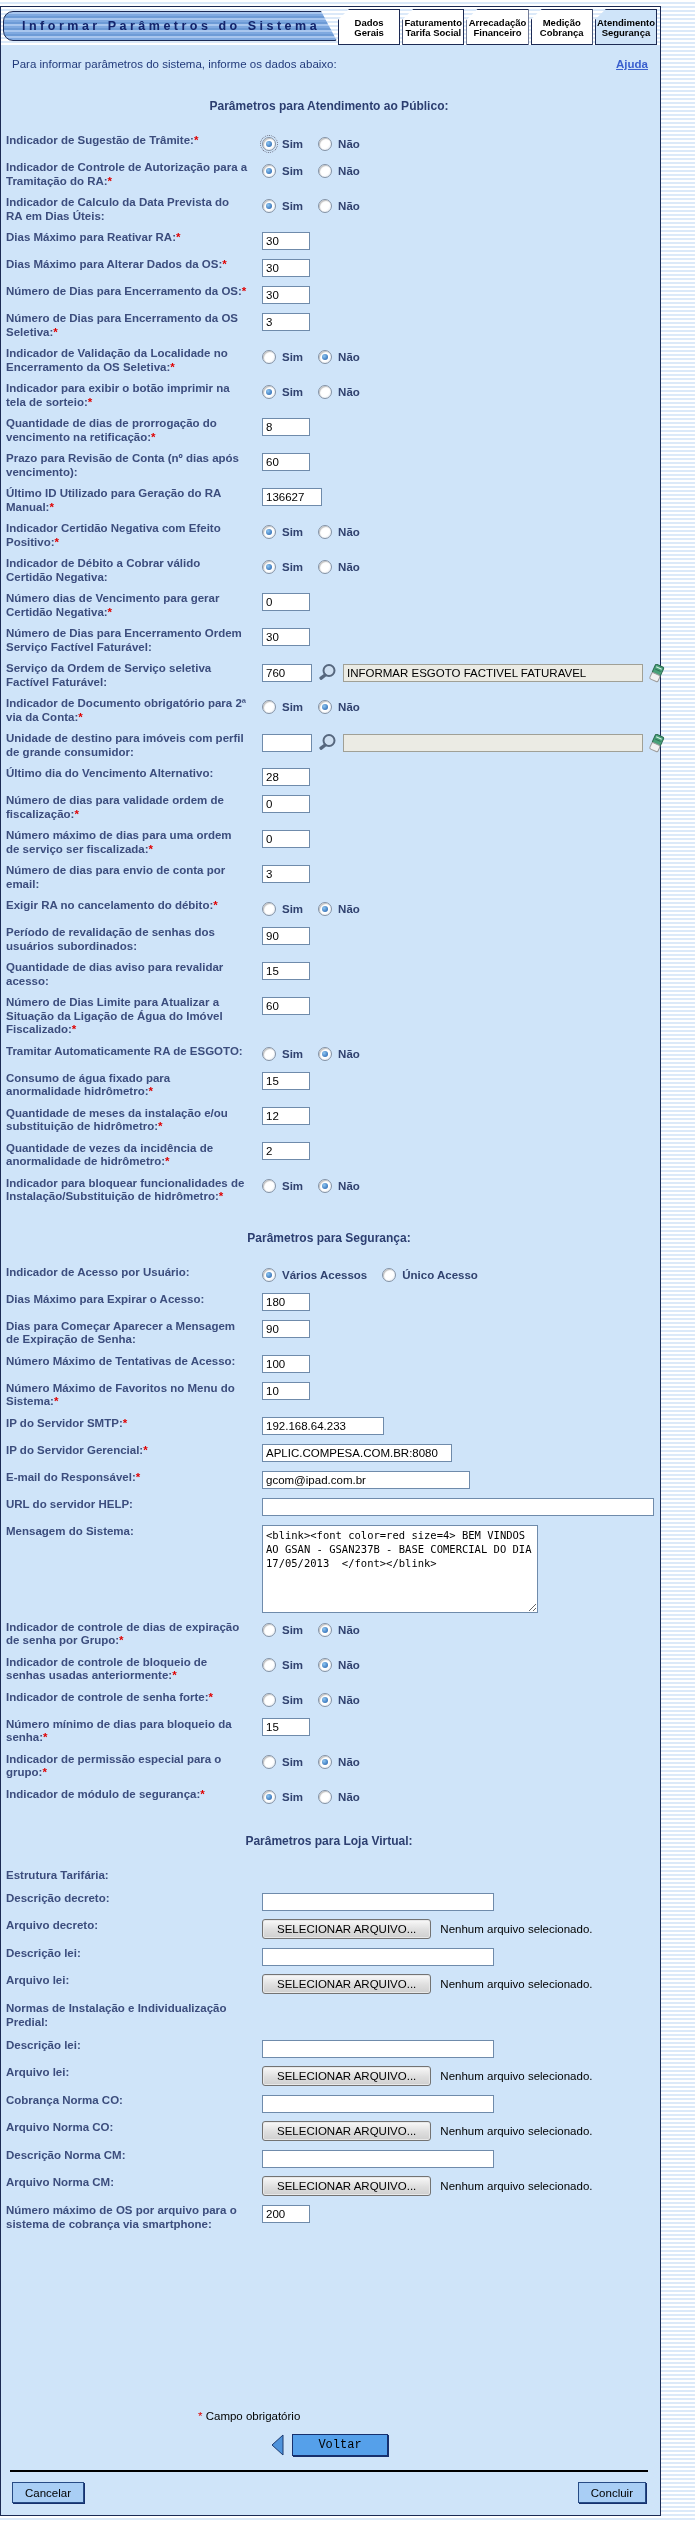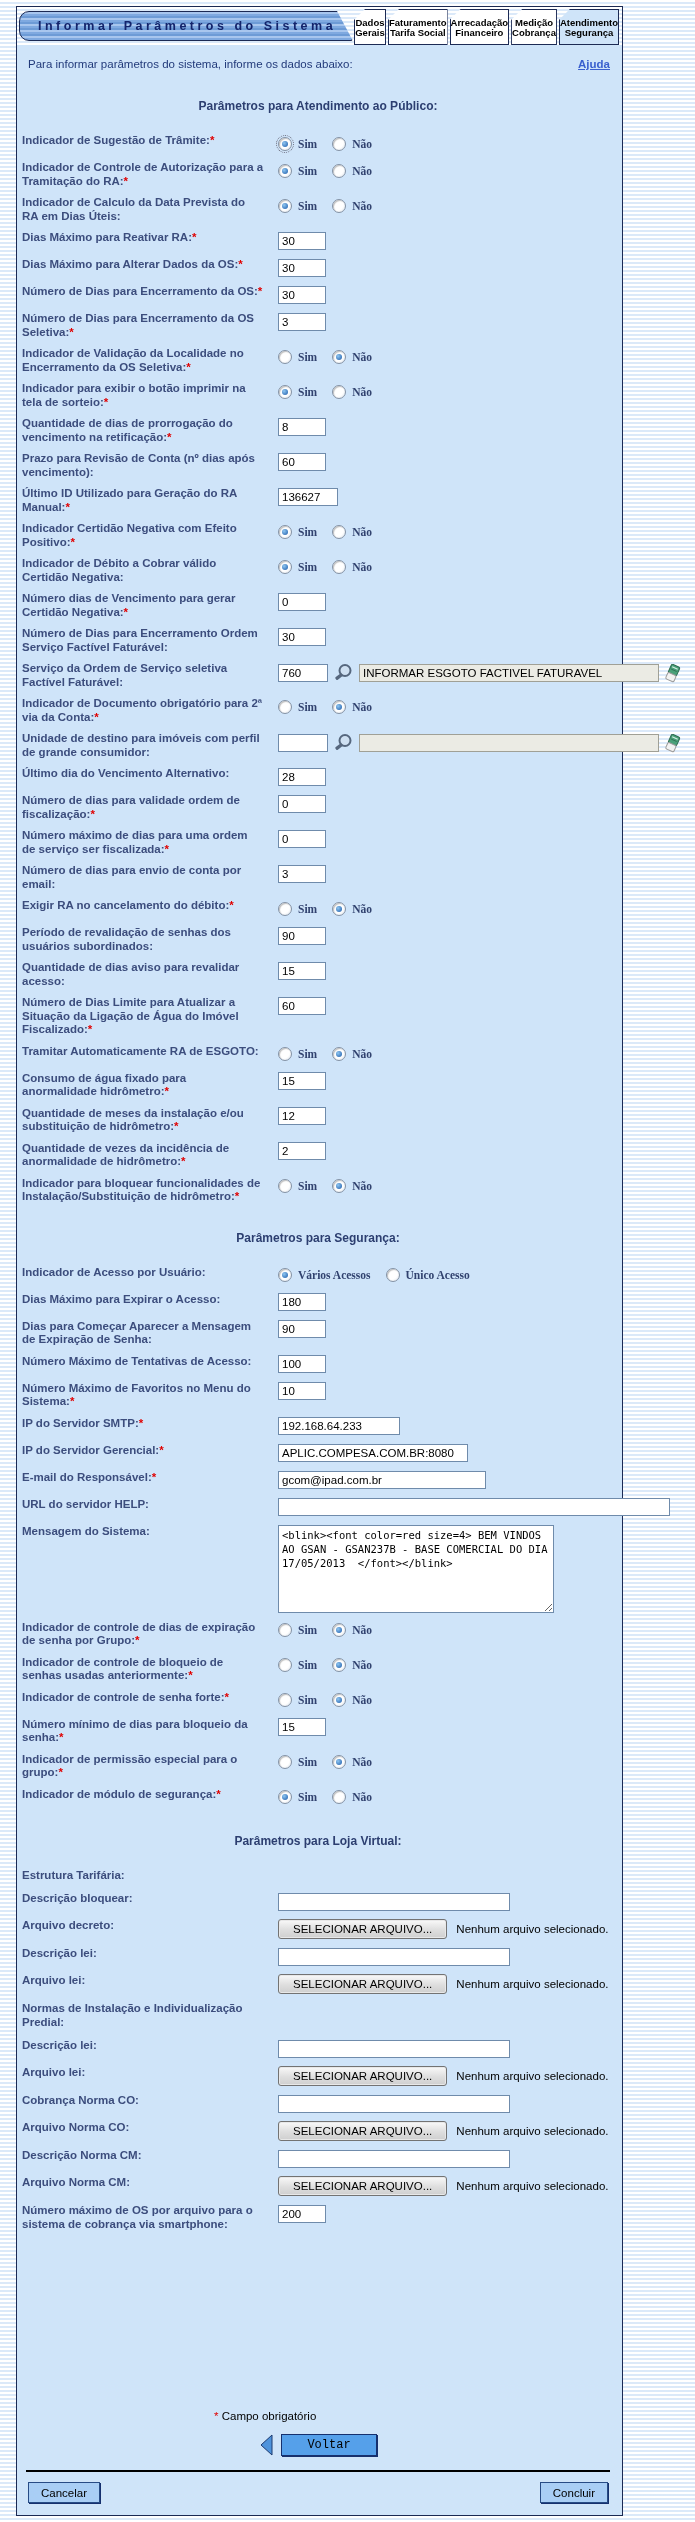--- a/index.html
+++ b/index.html
@@ -2,21 +2,21 @@
 <html><head>
 <meta charset="utf-8">
 <style>
   html,body{margin:0;padding:0;}
   body{
     width:695px;height:2522px;position:relative;overflow:hidden;
     background:repeating-linear-gradient(180deg,#ffffff 0 2px,#dbe9f9 2px 4px);
     font-family:"Liberation Sans",sans-serif;
   }
   .window{
-    position:absolute;left:16px;top:6px;width:607px;height:2510px;
+    position:absolute;left:0;top:6px;width:661px;height:2510px;
     box-sizing:border-box;border:1px solid #1c2a54;background:#cfe4f9;
     display:flex;flex-direction:column;
   }
   
   .hdr{height:38px;flex:0 0 38px;position:relative;
     background:repeating-linear-gradient(180deg,#ffffff 0 2px,#dbe9f9 2px 4px);}
   .title-pill{
     position:absolute;left:2px;top:4px;width:334px;height:30px;box-sizing:border-box;
     background:repeating-linear-gradient(180deg,#a8c6ee 0 2px,#7fa9e0 2px 4px,#6d9bd6 4px 6px);
     border:1px solid #1c2a54;border-radius:10px 2px 2px 10px;
@@ -58,21 +58,21 @@
     padding:2px 3px;resize:both;
   }
   
   .radio{display:inline-block;width:12px;height:12px;border-radius:50%;flex:0 0 12px;
     background:radial-gradient(circle at 35% 35%,#ffffff 55%,#d5dde6);
     border:1px solid #8593a6;box-shadow:inset 1px 1px 1px rgba(0,0,0,.25);cursor:pointer;}
   .radio.on{position:relative;}
   .radio.on::after{content:"";position:absolute;left:3px;top:3px;width:6px;height:6px;border-radius:50%;
     background:radial-gradient(circle at 35% 35%,#8ec6f2,#1c5aa8);}
   .radio.focus{outline:1px dotted #667;outline-offset:1px;}
-  .radio-lab{font-weight:bold;color:#31426f;font-size:11.5px;margin:0 15px 0 6px;white-space:nowrap;font-family:Liberation Serif, serif;}
+  .radio-lab{font-weight:bold;color:#31426f;font-size:11.5px;margin:0 15px 0 6px;white-space:nowrap;}
   
   .icon{display:inline-flex;align-items:center;cursor:pointer;}
   .icon.search{margin:0 5px 0 4px;}
   .icon.eraser{margin-left:5px;}
   
   .filebtn{
     font-family:"Liberation Sans",sans-serif;font-size:11.5px;font-stretch:condensed;color:#000;
     background:linear-gradient(#f9f9f9,#dedede 55%,#cfcfcf);border:1px solid #737373;border-radius:3px;
     padding:3px 14px;cursor:pointer;box-shadow:0 0 0 1px #e8e8e8 inset;
   }
@@ -500,21 +500,21 @@
           <div class="ctl">
             <span class="radio on"></span>
             <span class="radio-lab">Sim</span>
             <span class="radio"></span>
             <span class="radio-lab">Não</span>
           </div>
         </div>
         <div class="section-title">Parâmetros para Loja Virtual:</div>
         <div class="group-label" style="width: 242px;">Estrutura Tarifária:</div>
         <div class="row">
-          <div class="lbl">Descrição bloquear:</div>
+          <div class="lbl">Descrição decreto:</div>
           <div class="ctl">
             <input class="txt w-desc" value="" style="">
           </div>
         </div>
         <div class="row">
           <div class="lbl">Arquivo decreto:</div>
           <div class="ctl">
             <button class="filebtn">SELECIONAR ARQUIVO...</button>
             <span class="file-status">Nenhum arquivo selecionado.</span>
           </div>

